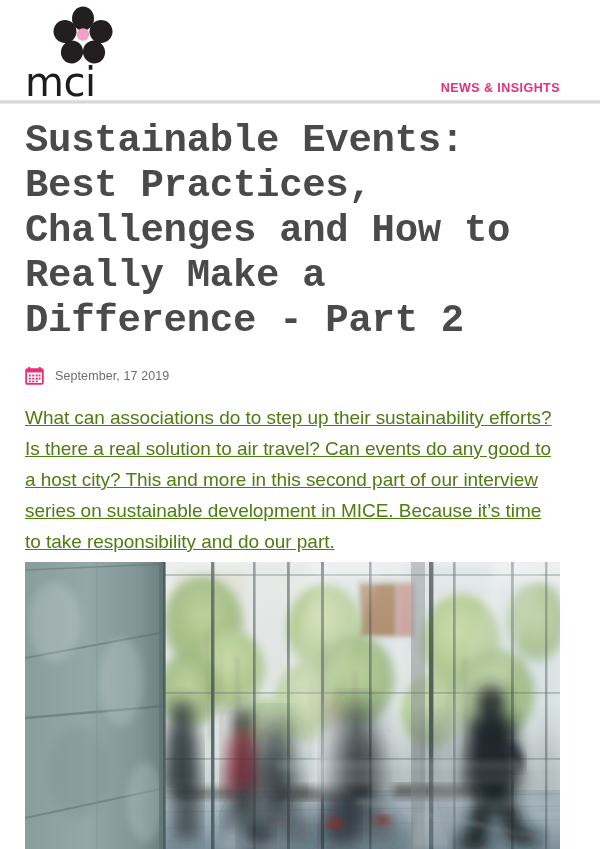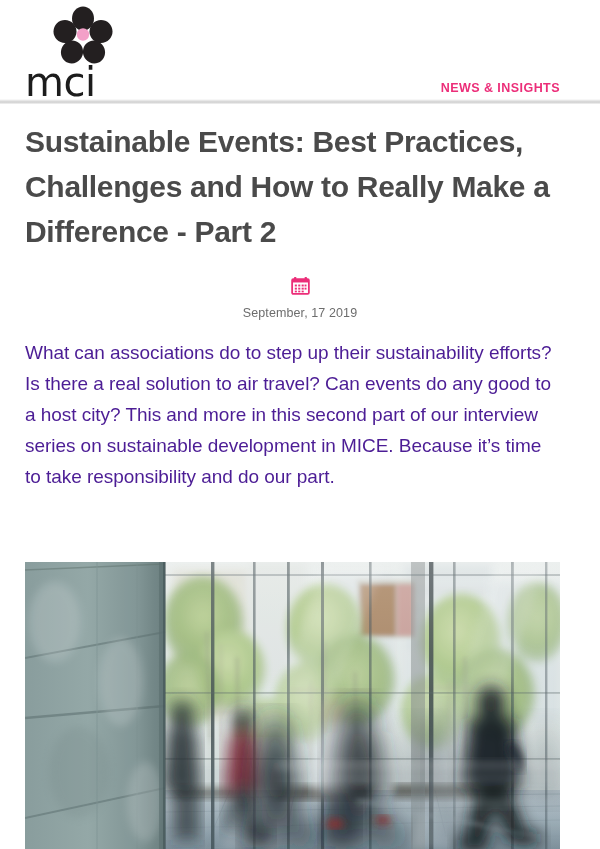--- a/index.html
+++ b/index.html
@@ -83,35 +83,34 @@
   }
 
   
   .article {
     position: relative;
     padding: 0 25px;
   }
 
   .article-title {
     margin-top: 15px;
-    font-family: Liberation Sans, sans-serif;
-    font-size: 30px;
+    font-family: Liberation Mono, monospace;
+    font-size: 39px;
     line-height: 45px;
     font-weight: bold;
     color: #4a4a4a;
     letter-spacing: -0.3px;
     max-width: 525px;
   }
 
   .meta-row {
     display: flex;
     align-items: center;
     margin-top: 22px;
     gap: 11px;
-    flex-direction: column;
   }
 
   .calendar-icon {
     width: 19px;
     height: 19px;
     flex: 0 0 19px;
     display: block;
   }
 
   .meta-date {
@@ -119,23 +118,24 @@
     font-size: 12.5px;
     color: #6d6d6d;
     letter-spacing: 0.1px;
   }
 
   .article-lead {
     margin-top: 17px;
     font-family: "Liberation Sans", sans-serif;
     font-size: 19px;
     line-height: 31px;
-    color: #4c1d95;
+    color: #4d7c0f;
     max-width: 528px;
     letter-spacing: -0.05px;
+    text-decoration: underline;
   }
 
   
   .hero-figure {
     position: absolute;
     left: 25px;
     top: 562px;
     width: 535px;
     height: 287px;
     overflow: hidden;

